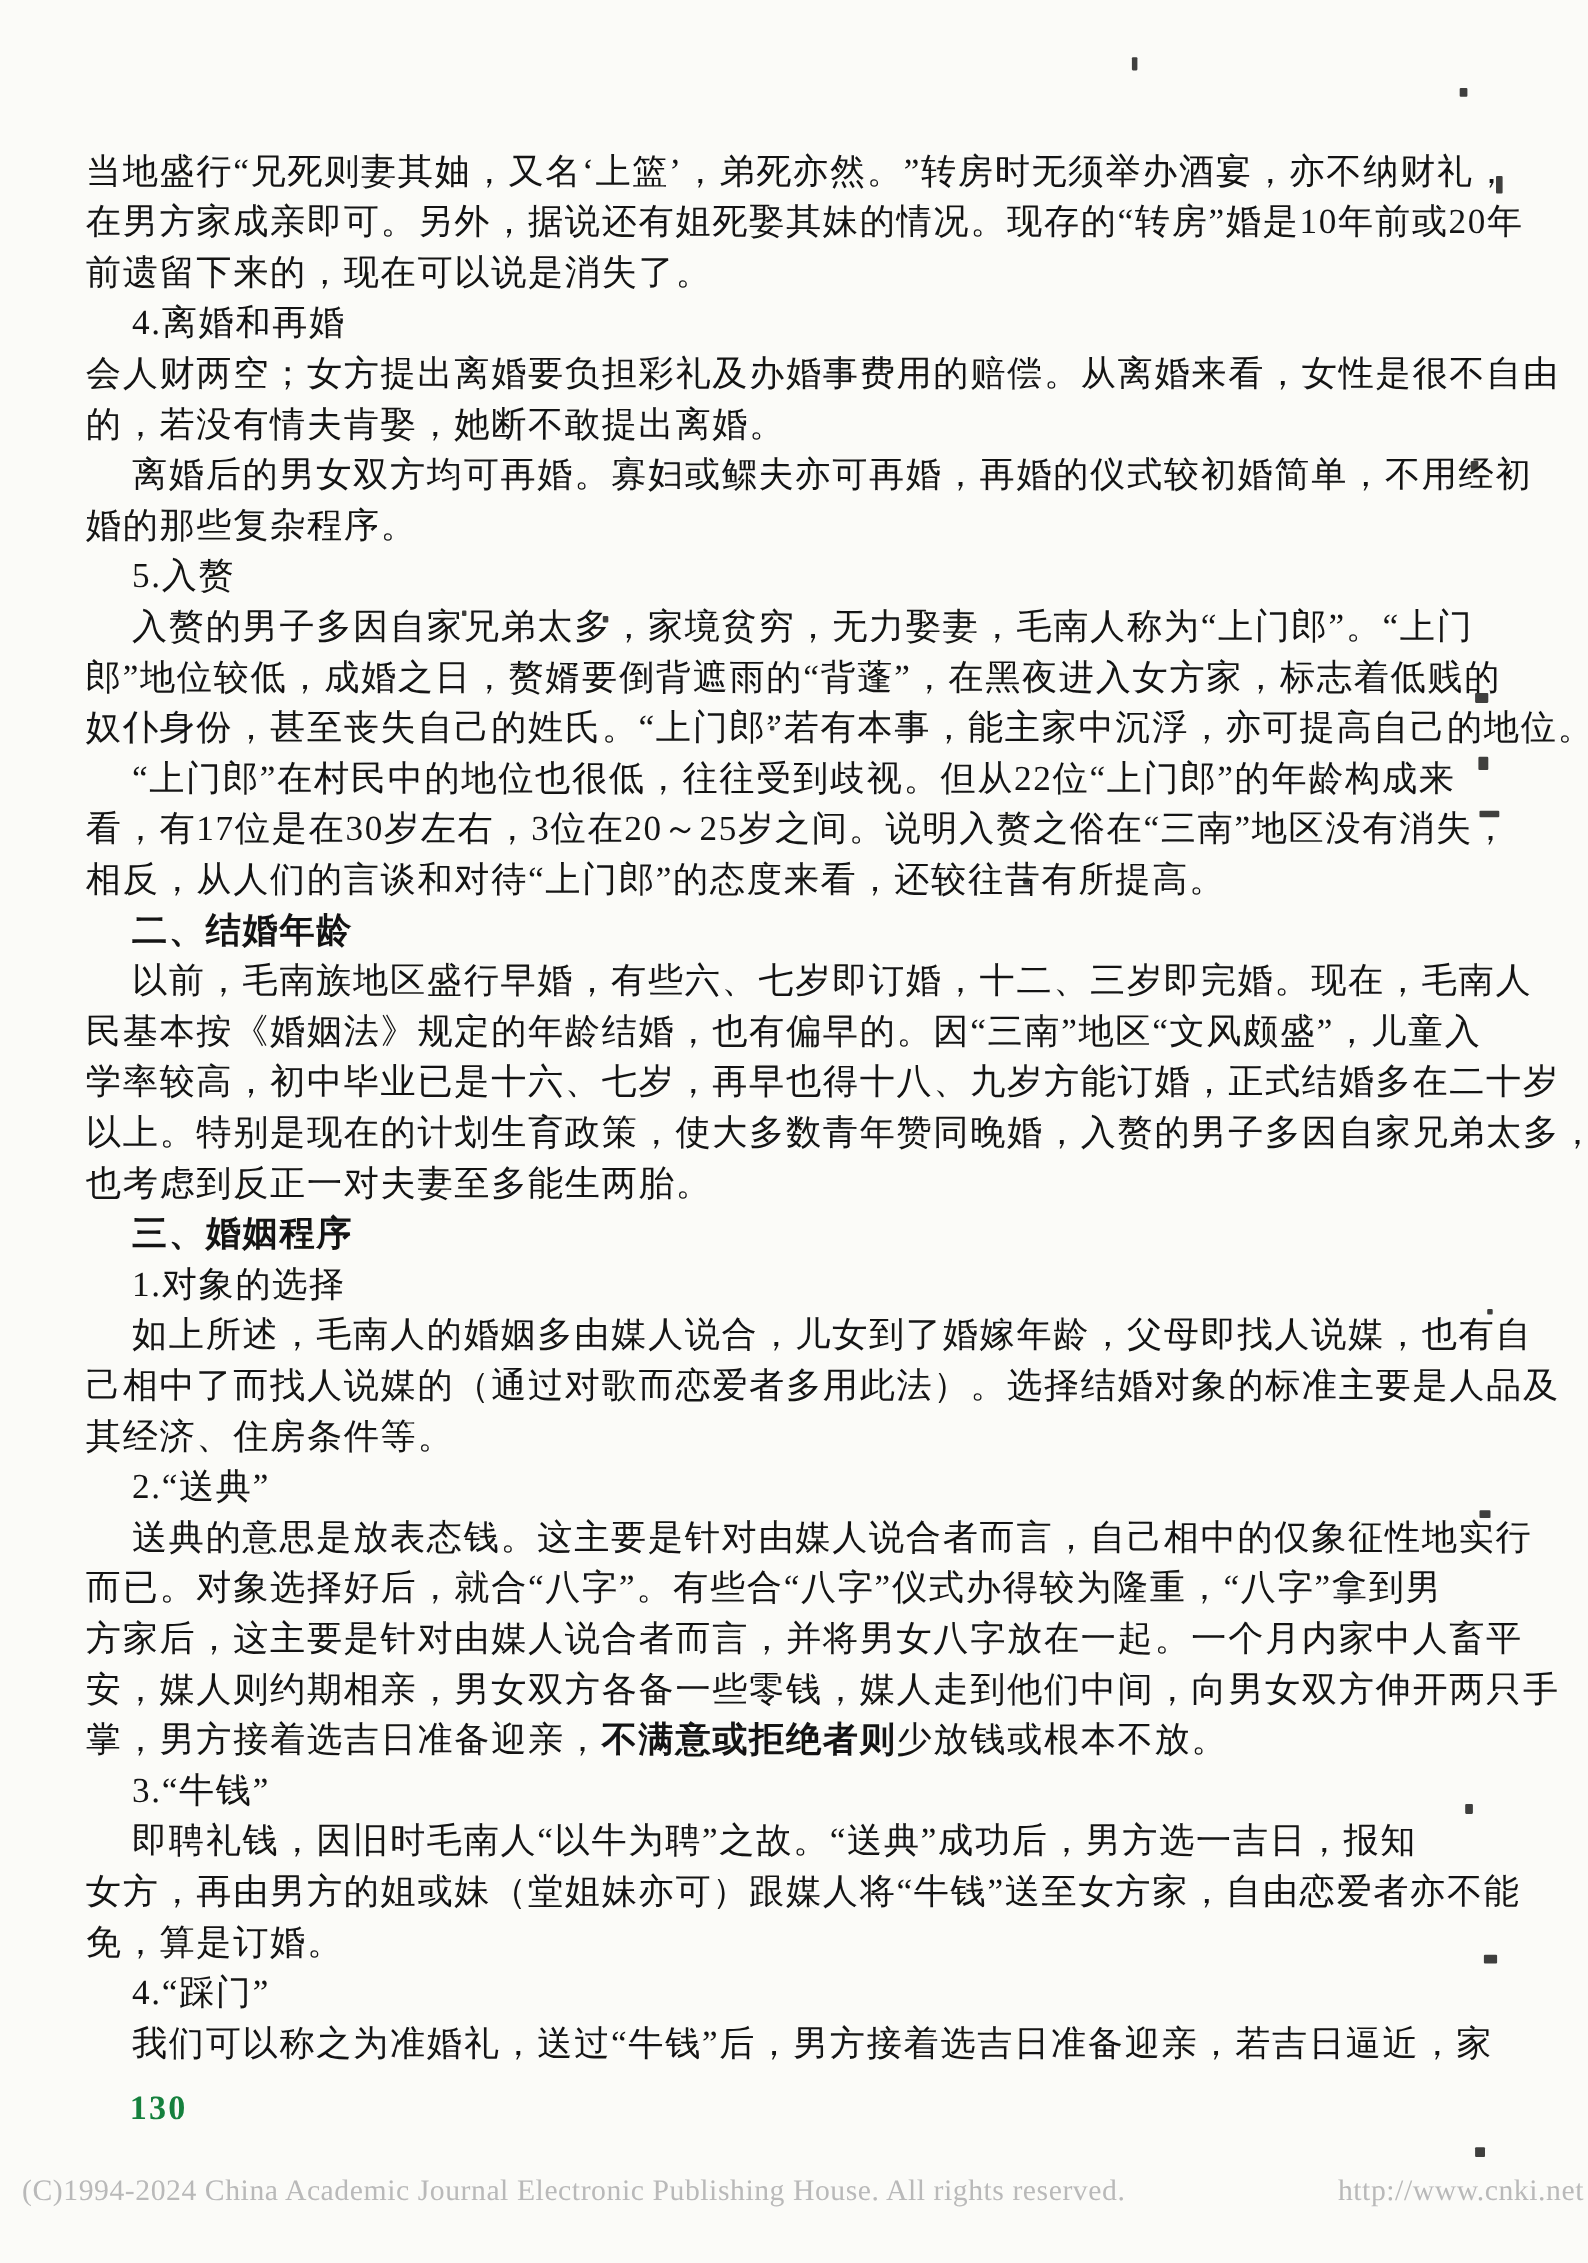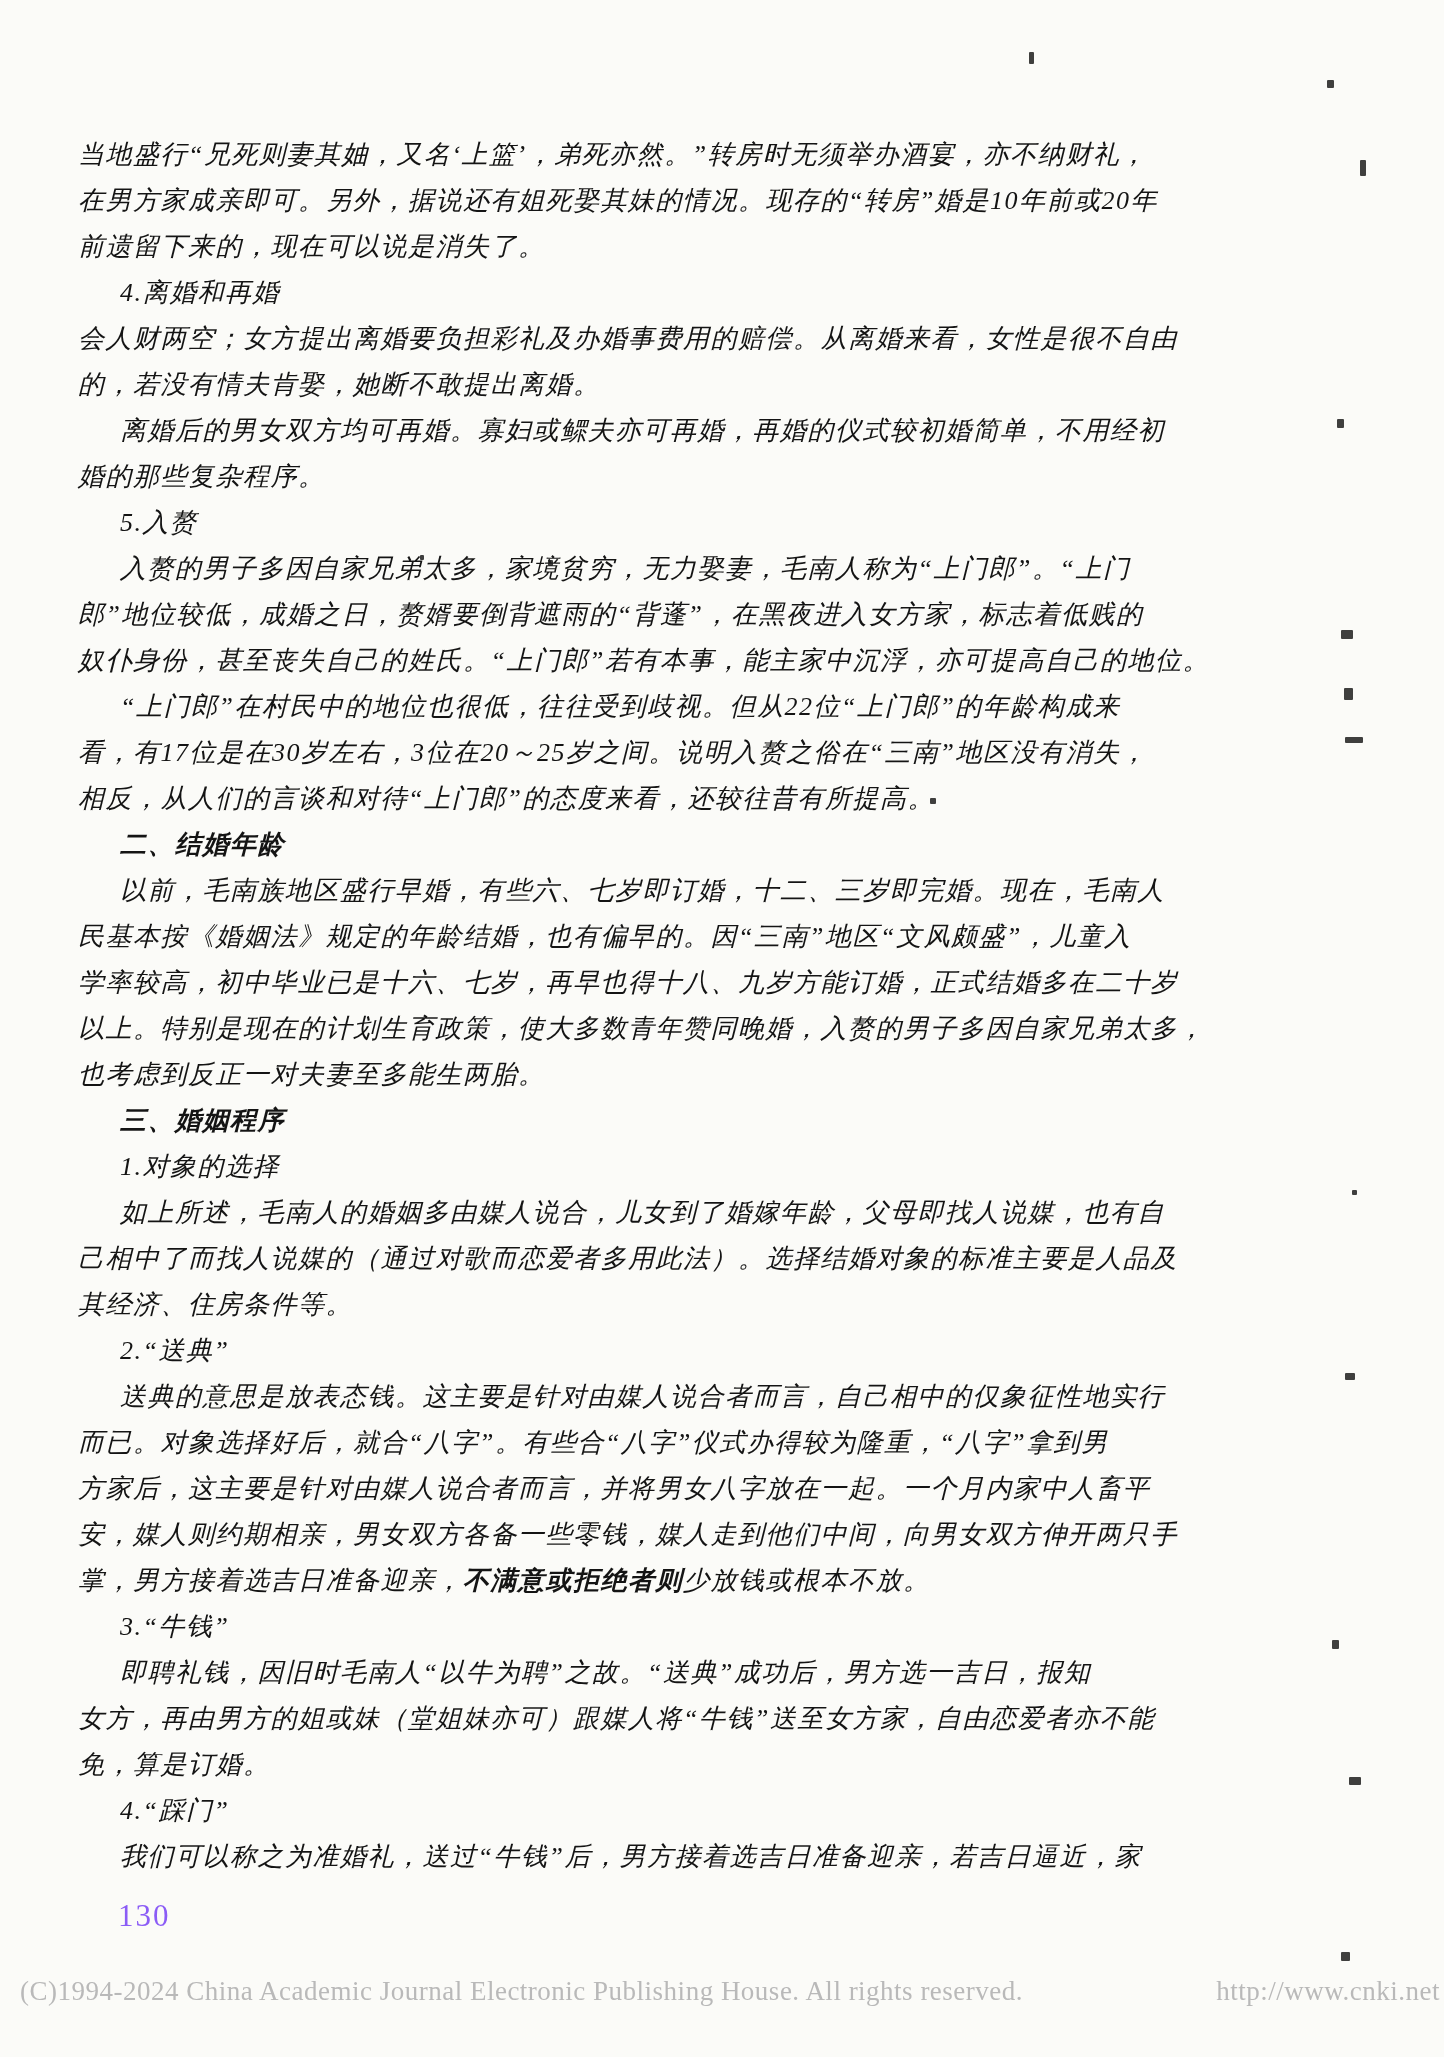--- a/index.html
+++ b/index.html
@@ -9,29 +9,29 @@
     position:relative;
     font-family:"Liberation Serif","DejaVu Serif",serif;
     overflow:hidden;
   }
   .page { position:absolute; inset:0; }
   .text-block {
     position:absolute; left:78px; top:132px; width:1290px;
   }
   .ln {
     height:46px; line-height:46px;
-    font-size:26px; letter-spacing:1.5px;
-    color:#141414; white-space:nowrap;font-style:italic;
+    font-size:32px; letter-spacing:1.5px;
+    color:#141414; white-space:nowrap;
   }
   .ln.ind { padding-left:42px; }
   .ln.hd { font-weight:bold; }
   .ln .b { font-weight:bold; }
   .page-number {
     position:absolute; left:118px; top:1898px;
-    font-size:31px; font-weight:normal; color:#8b5cf6; letter-spacing:2px;
+    font-size:31px; font-weight:bold; color:#15803d; letter-spacing:2px;
   }
   .footer {
     position:absolute; left:20px; right:4px; top:1976px;
     display:flex; justify-content:space-between; align-items:flex-start;
     color:#b9b9b9; font-size:27px; letter-spacing:0.5px;
   }
   .speck { position:absolute; background:#1d1d1d; border-radius:1px; opacity:0.85; }
 </style>
 </head>
 <body>

